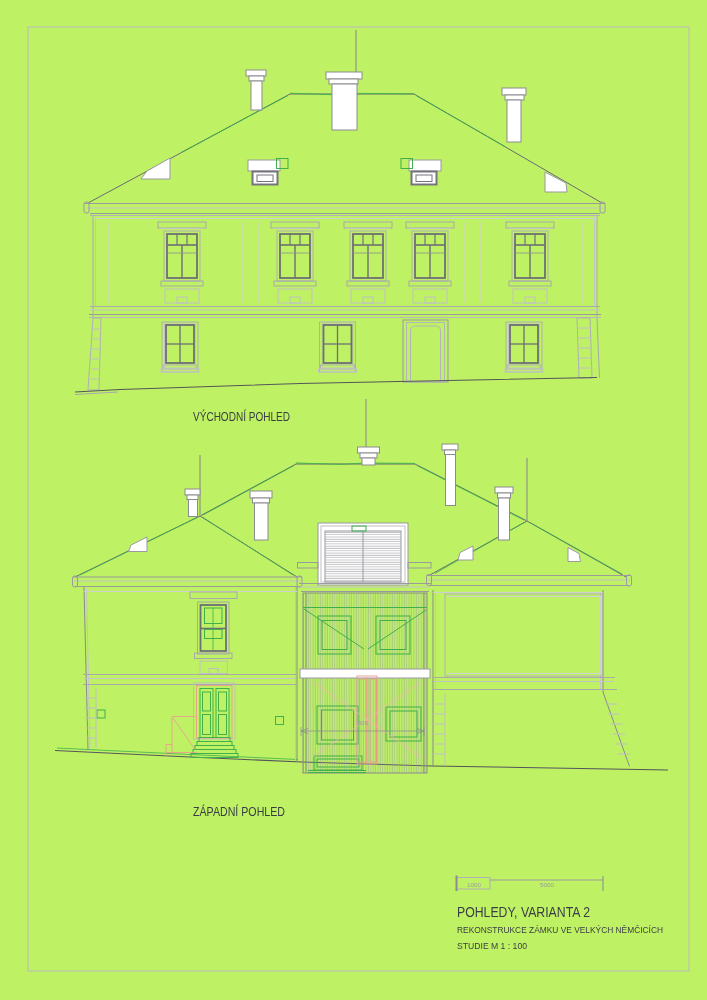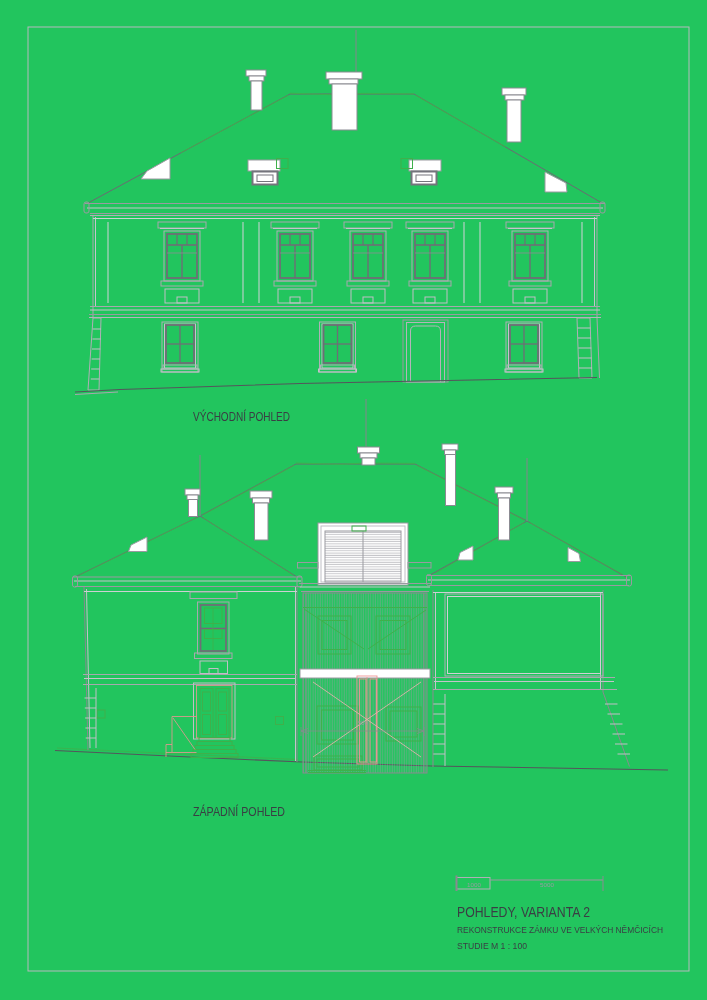--- a/index.html
+++ b/index.html
@@ -1,16 +1,16 @@
 <!DOCTYPE html>
 <html><head>
 <meta charset="utf-8">
 <style>
   html,body{margin:0;padding:0;background:#fff;}
-  #sheet{position:relative;width:707px;height:1000px;background:#22c55e;overflow:hidden;}
+  #sheet{position:relative;width:707px;height:1000px;background:#bef264;overflow:hidden;}
   svg{position:absolute;left:0;top:0;}
   text{font-family:"Liberation Sans","DejaVu Sans",sans-serif;}
   .lbl{fill:#3a3e44;}
   .tiny{fill:#9a9aa2;}
 </style>
 </head>
 <body>
 
 <div id="sheet">
 <svg width="707" height="1000" viewBox="0 0 707 1000">

